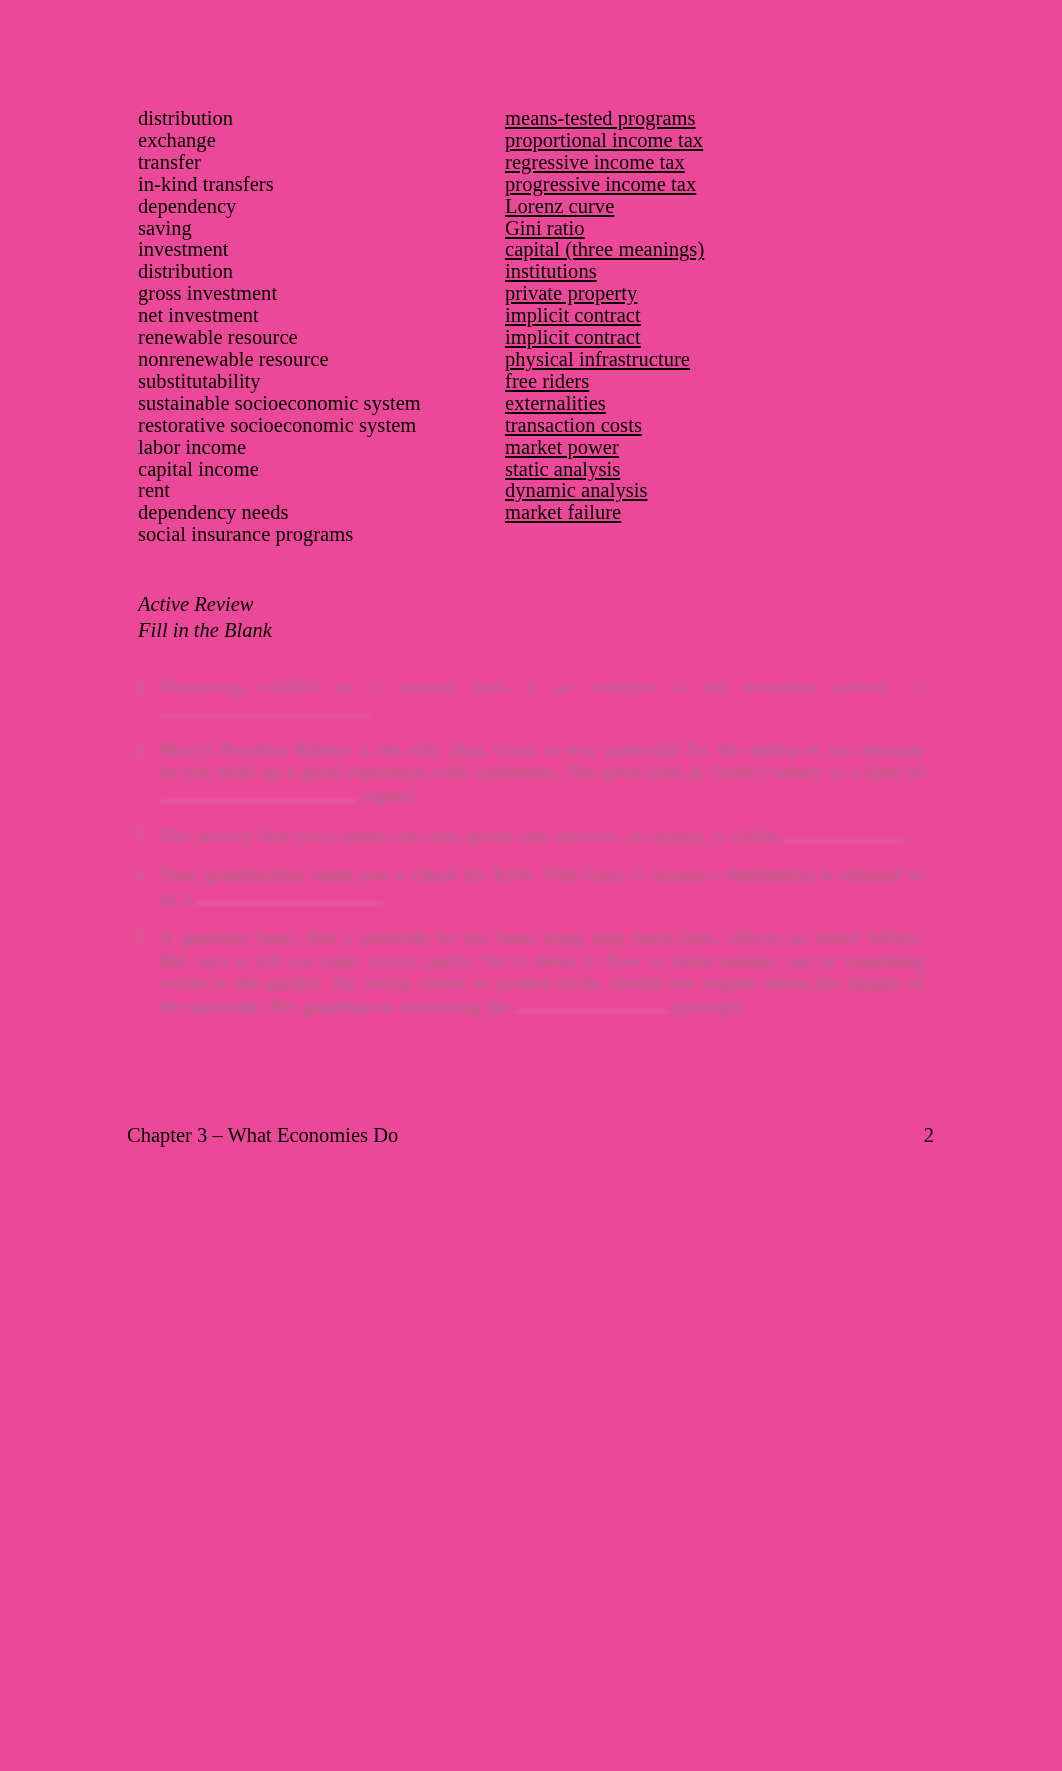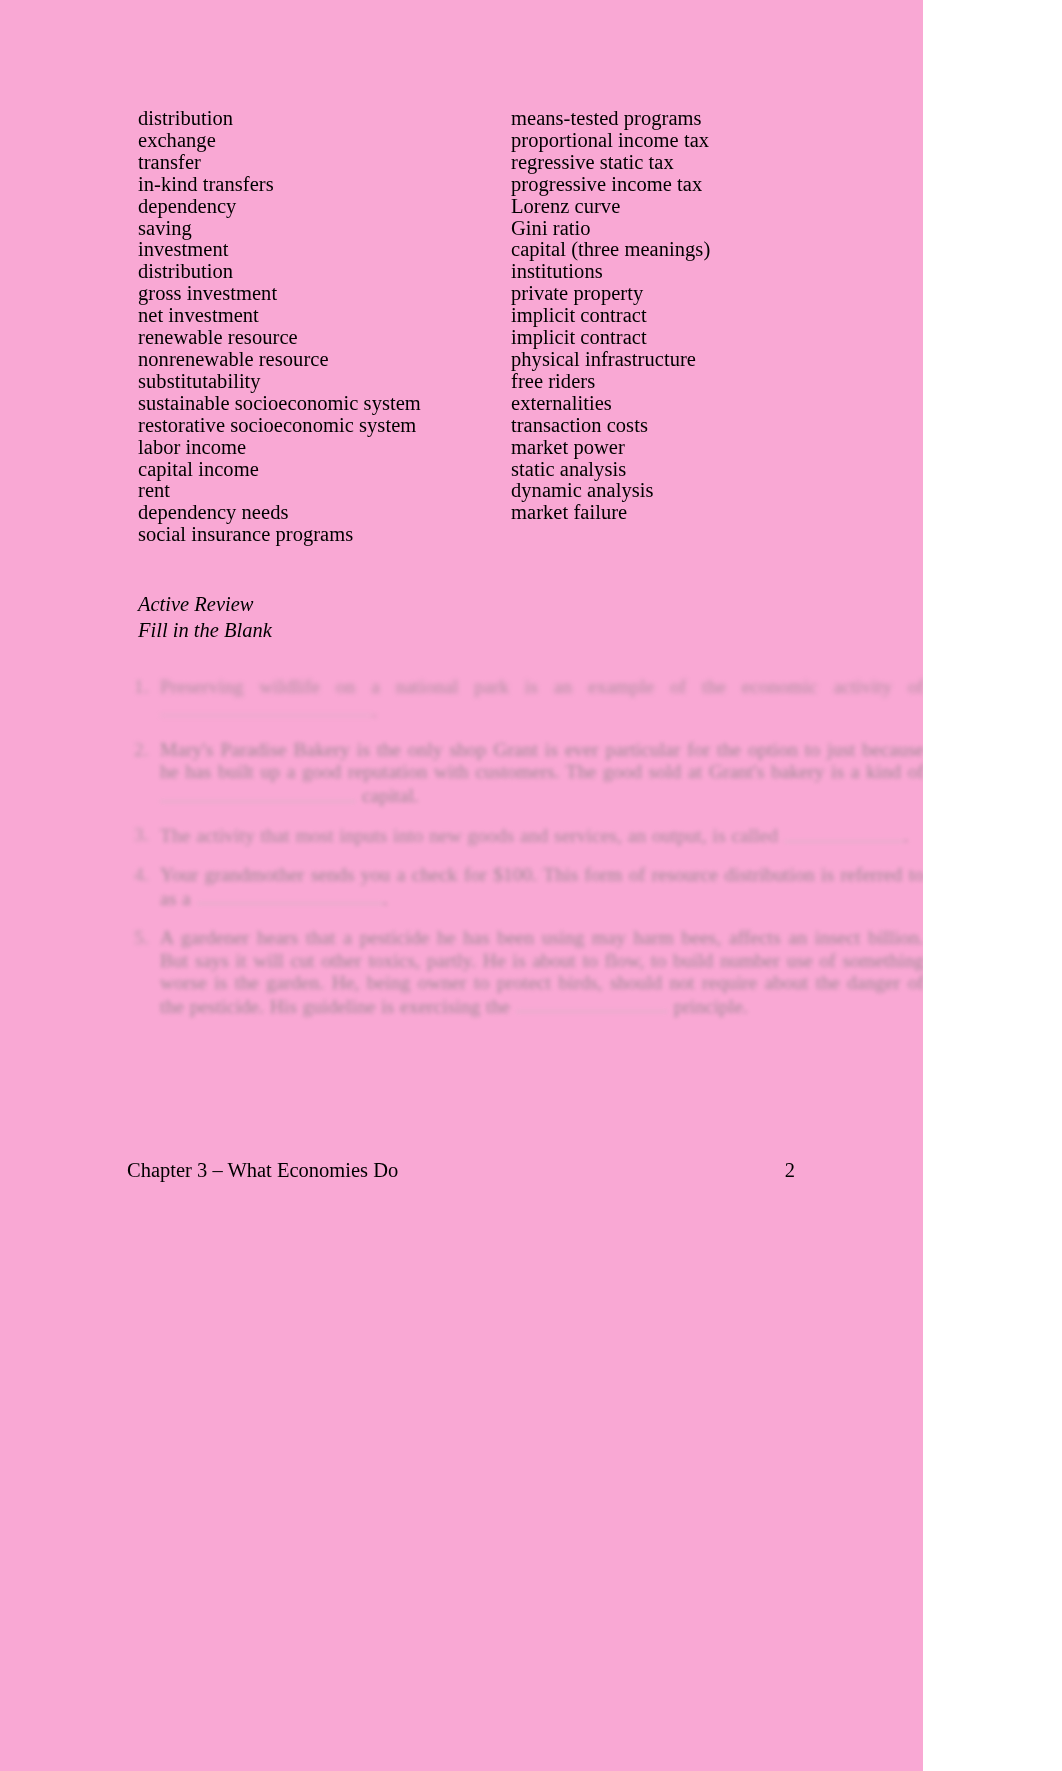--- a/index.html
+++ b/index.html
@@ -6,41 +6,42 @@
     margin: 0;
     padding: 0;
     background: #ffffff;
   }
   body {
     font-family: "Liberation Serif", "DejaVu Serif", serif;
     color: #000000;
   }
   .page {
     position: relative;
-    width: 923px;
+    width: 1062px;
     height: 1771px;
-    background: #f9a8d4;
+    background: #ec4899;
     overflow: hidden;
   }
 
   
   .terms-block {
     position: absolute;
     left: 138px;
     top: 108px;
     width: 780px;
     display: flex;
     flex-direction: row;
   }
   .terms-col {
     width: 367px;
     flex: 0 0 auto;
   }
   .terms-col.right {
-    margin-left: 6px;
+    margin-left: 0;
+    text-decoration: underline;
   }
   .term {
     font-size: 20.5px;
     line-height: 21.9px;
     white-space: nowrap;
     letter-spacing: 0.05px;
   }
 
   
   .heading {
@@ -107,21 +108,20 @@
     right: 128px;
     top: 1123px;
     display: flex;
     justify-content: space-between;
     align-items: baseline;
   }
   .footer-text {
     font-size: 20.5px;
     line-height: 24px;
     white-space: nowrap;
-    margin-top: 35px;
   }
   .footer-page {
     font-size: 20.5px;
     line-height: 24px;
   }
 </style>
 </head>
 <body>
 
 <div class="page">
@@ -146,21 +146,21 @@
       <div class="term">labor income</div>
       <div class="term">capital income</div>
       <div class="term">rent</div>
       <div class="term">dependency needs</div>
       <div class="term">social insurance programs</div>
     </div>
 
     <div class="terms-col right">
       <div class="term">means-tested programs</div>
       <div class="term">proportional income tax</div>
-      <div class="term">regressive static tax</div>
+      <div class="term">regressive income tax</div>
       <div class="term">progressive income tax</div>
       <div class="term">Lorenz curve</div>
       <div class="term">Gini ratio</div>
       <div class="term">capital (three meanings)</div>
       <div class="term">institutions</div>
       <div class="term">private property</div>
       <div class="term">implicit contract</div>
       <div class="term">implicit contract</div>
       <div class="term">physical infrastructure</div>
       <div class="term">free riders</div>

